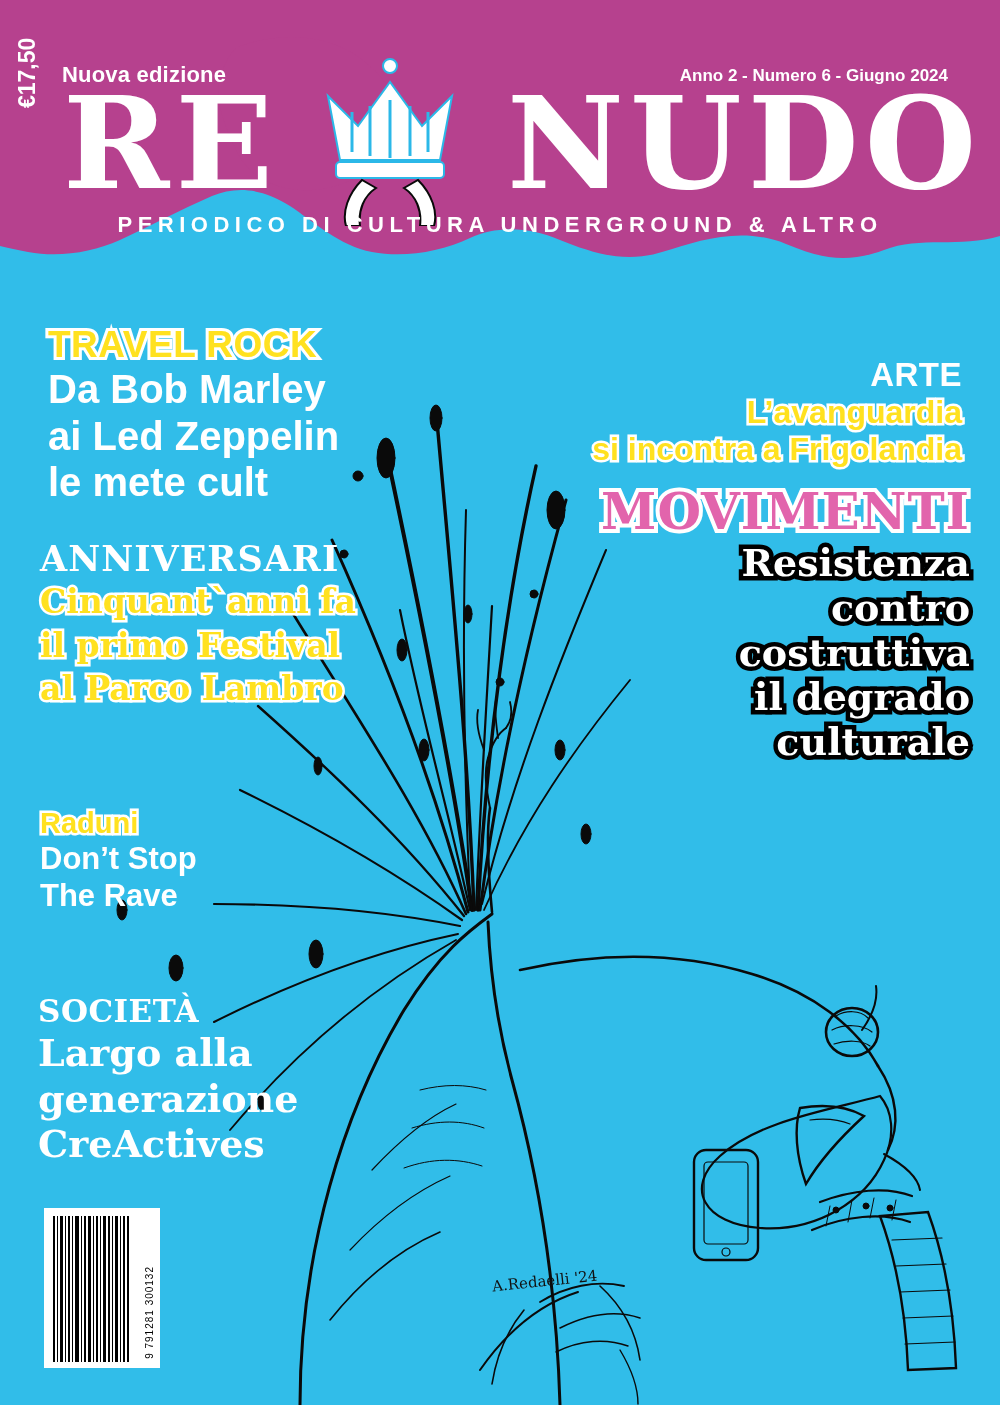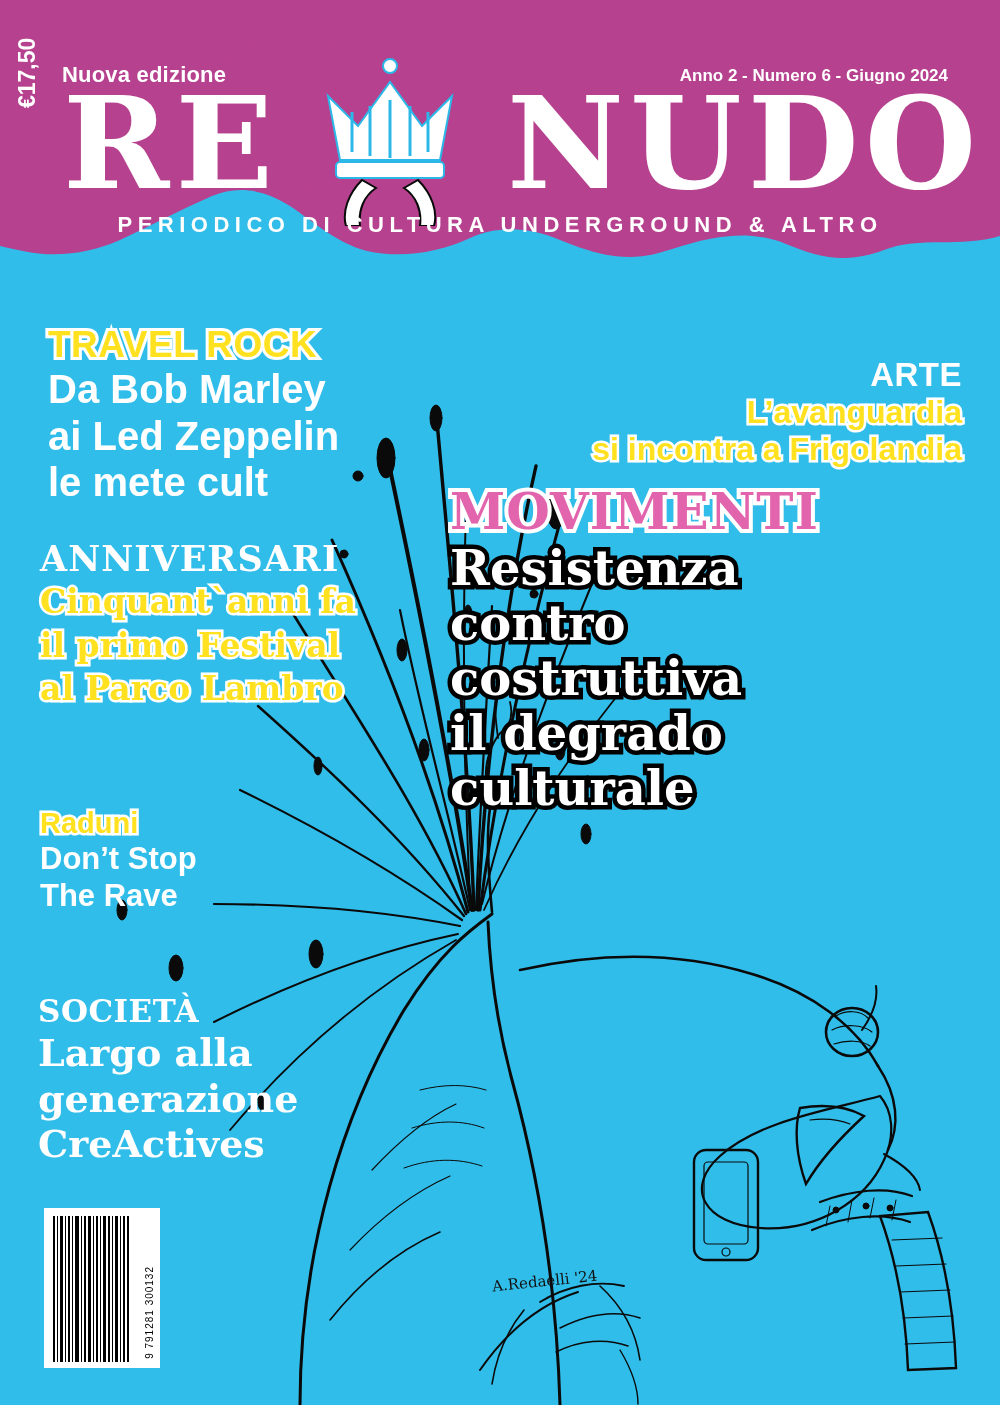--- a/index.html
+++ b/index.html
@@ -155,32 +155,32 @@
   .anniversari .sub {
     font-size: 33px;
     color: #ffe11f;
     font-family: "DejaVu Serif", serif;
     -webkit-text-stroke: 5px #ffffff;
     paint-order: stroke fill;
     margin-top: 6px;
     line-height: 1.14;
   }
   
-  .movimenti { right: 30px; top: 485px; width: 520px; text-align: left; }
+  .movimenti { right: 30px; top: 485px; width: 520px; text-align: right; }
   .movimenti .head {
     font-family: "DejaVu Serif", serif;
     font-size: 50px;
     color: #e264ac;
     -webkit-text-stroke: 8px #ffffff;
     paint-order: stroke fill;
     letter-spacing: 1px;
   }
   .movimenti .sub {
     font-family: "DejaVu Serif", serif;
-    font-size: 48px;
+    font-size: 38px;
     color: #ffffff;
     -webkit-text-stroke: 9px #000000;
     paint-order: stroke fill;
     margin-top: 6px;
     line-height: 1.02;
   }
   
   .raduni { left: 40px; top: 808px; width: 330px; }
   .raduni .head {
     font-size: 29px;

